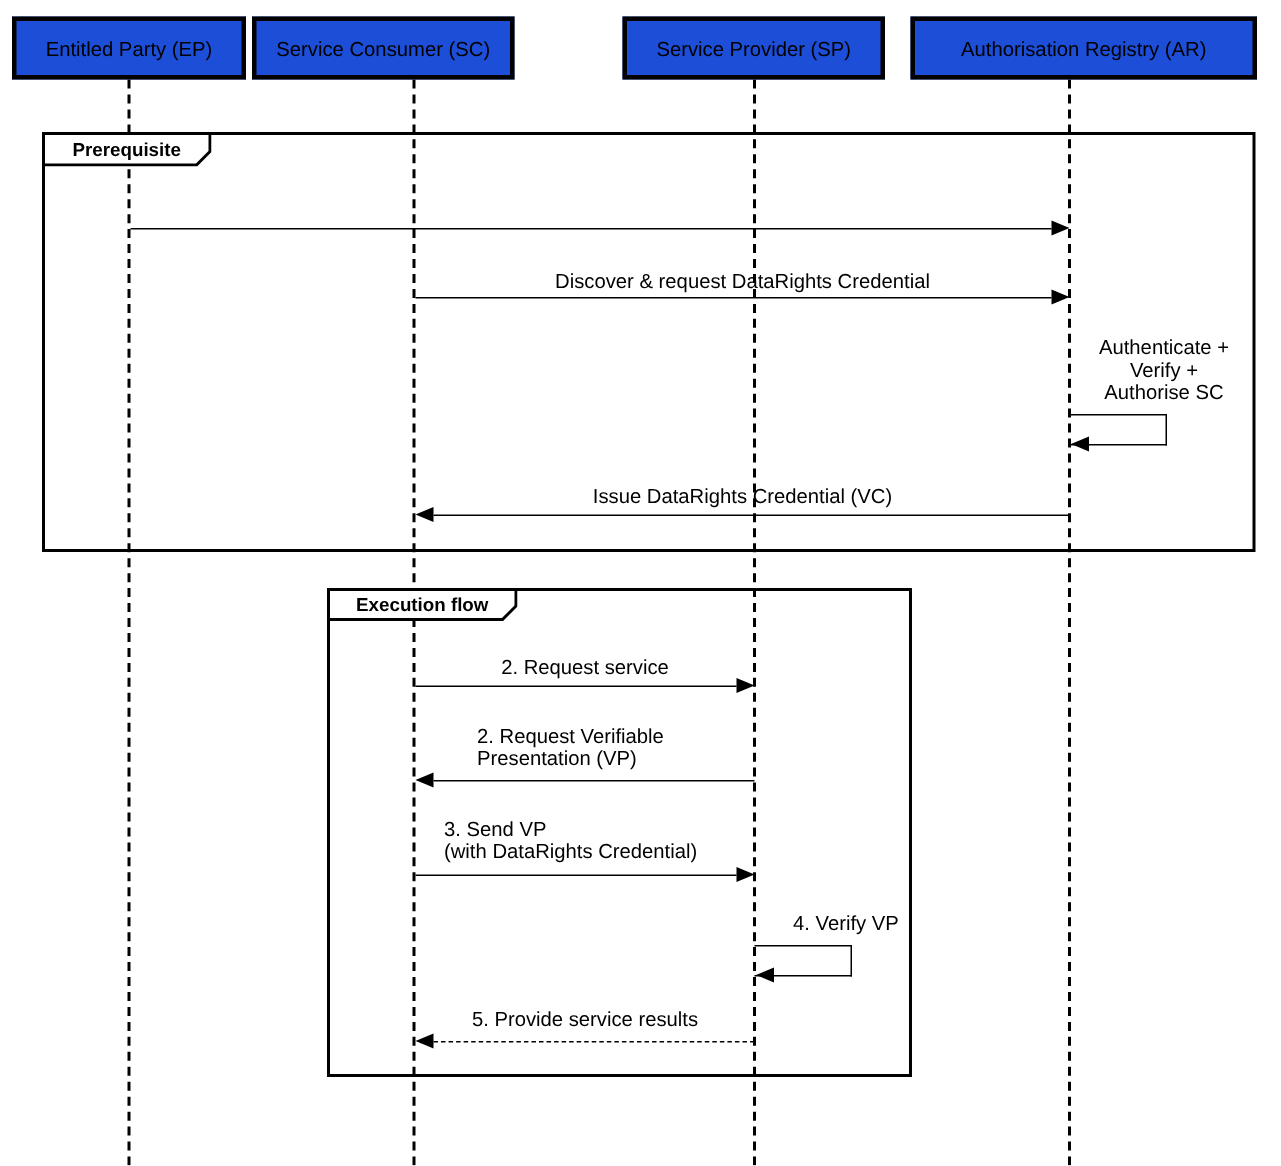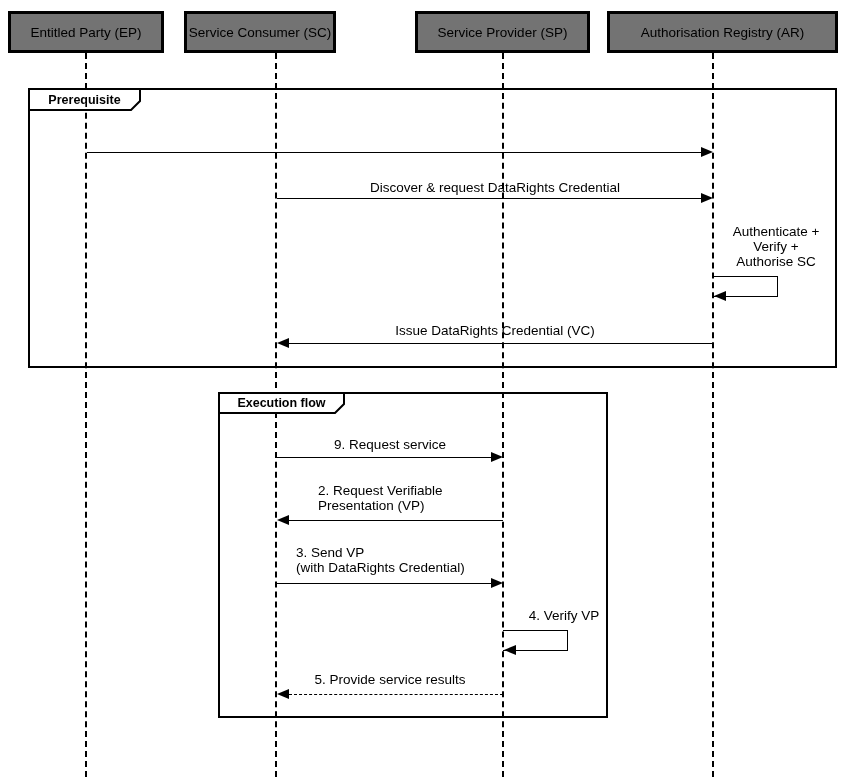--- a/index.html
+++ b/index.html
@@ -1,18 +1,18 @@
 <!DOCTYPE html>
 <html><head>
 <meta charset="utf-8">
 <style>
   html,body{margin:0;padding:0;background:#ffffff;}
   .canvas{position:relative;width:854px;height:777px;background:#fff;
           font-family:"Liberation Sans", sans-serif;color:#000;overflow:hidden;}
-  .actor{position:absolute;top:11px;height:42px;border:3px solid #000;background:#737373;
+  .actor{position:absolute;top:11px;height:42px;border:3px solid #000;background:#1d4ed8;
          box-sizing:border-box;display:flex;align-items:center;justify-content:center;
          font-size:13.5px;white-space:nowrap;}
   .ll{position:absolute;top:53px;height:724px;width:0;border-left:2px dashed #000;}
   .frame{position:absolute;border:2px solid #000;box-sizing:border-box;background:transparent;}
   .ftab{position:absolute;box-sizing:border-box;}
   .ftab svg{position:absolute;left:0;top:0;}
   .ftab span{position:absolute;left:0;top:0;width:100%;height:100%;display:flex;
              align-items:center;justify-content:center;font-weight:bold;font-size:12.5px;}
   .lbl{position:absolute;font-size:13.5px;line-height:15px;white-space:pre-line;}
   .c{text-align:center;}
@@ -31,21 +31,21 @@
 <div class="canvas">
 
   <div class="ll" style="left:85px;"></div>
   <div class="ll" style="left:275px;"></div>
   <div class="ll" style="left:502px;"></div>
   <div class="ll" style="left:712px;"></div>
 
   <div class="actor" style="left:8px;width:156px;">
     <span>Entitled Party (EP)</span>
     </div>
-  <div class="actor" style="left:184px;width:152px;">
+  <div class="actor" style="left:168px;width:175px;">
     <span>Service Consumer (SC)</span>
     </div>
   <div class="actor" style="left:415px;width:175px;">
     <span>Service Provider (SP)</span>
     </div>
   <div class="actor" style="left:607px;width:231px;">
     <span>Authorisation Registry (AR)</span>
     </div>
 
   <div class="frame" style="left:28px;top:88px;width:809px;height:280px;"></div>
@@ -74,21 +74,21 @@
   <div class="lbl c" style="left:720px;top:224px;width:112px;">Authenticate +
 Verify +
 Authorise SC</div>
   <div class="loop" style="left:713px;top:276px;width:65px;height:21px;"></div>
   <div class="al" style="left:714px;top:291px;"></div>
 
   <div class="lbl c" style="left:277px;top:323px;width:436px;">Issue DataRights Credential (VC)</div>
   <div class="shaft" style="left:289px;top:343px;width:424px;"></div>
   <div class="al" style="left:277px;top:338px;"></div>
 
-  <div class="lbl c" style="left:277px;top:437px;width:226px;">9. Request service</div>
+  <div class="lbl c" style="left:277px;top:437px;width:226px;">2. Request service</div>
   <div class="shaft" style="left:277px;top:457px;width:214px;"></div>
   <div class="ar" style="left:491px;top:452px;"></div>
 
   <div class="lbl" style="left:318px;top:483px;width:200px;">2. Request Verifiable
 Presentation (VP)</div>
   <div class="shaft" style="left:289px;top:520px;width:214px;"></div>
   <div class="al" style="left:277px;top:515px;"></div>
 
   <div class="lbl" style="left:296px;top:545px;width:210px;">3. Send VP
 (with DataRights Credential)</div>

